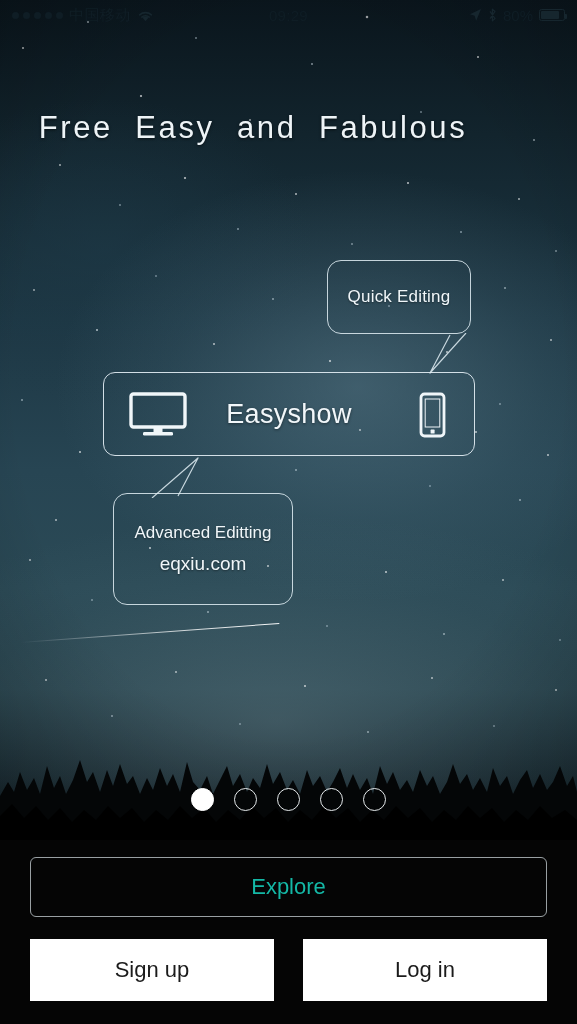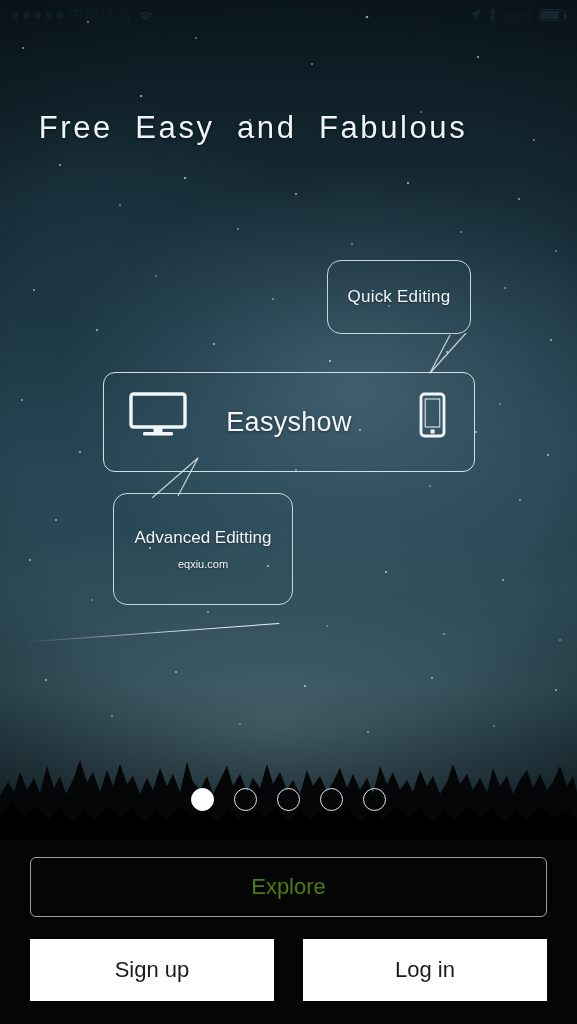--- a/index.html
+++ b/index.html
@@ -166,26 +166,26 @@
   }
   .bubble-top {
     left:327px; top:260px; width:144px; height:74px;
     font-size:17px; font-weight:300; letter-spacing:0.2px;
   }
   .tail-top { position:absolute; left:98px; top:72px; width:44px; height:42px; }
   .bubble-bottom {
     left:113px; top:493px; width:180px; height:112px;
     font-size:17px; font-weight:300; gap:10px;
   }
-  .bubble-bottom .line2 { font-size:11px; }
+  .bubble-bottom .line2 { font-size:19px; }
   .tail-bottom { position:absolute; left:34px; top:-38px; width:54px; height:42px; }
 
   
   .card {
-    position:absolute; left:103px; top:372px; width:372px; height:100px;
+    position:absolute; left:103px; top:372px; width:372px; height:84px;
     border:1px solid rgba(230,240,246,0.9);
     border-radius:12px;
     display:flex; align-items:center; z-index:13;
   }
   .card-monitor { position:absolute; left:25px; top:19px; }
   .card-label {
     position:absolute; left:0; right:0; text-align:center;
     color:#f2f7fa; font-size:27px; font-weight:300; letter-spacing:0.3px;
     text-shadow:0 1px 3px rgba(0,0,0,0.45);
   }
@@ -199,21 +199,21 @@
   }
   .dot { width:23px; height:23px; border-radius:50%; border:1.6px solid rgba(245,250,252,0.92); background:transparent; }
   .dot.active { background:#ffffff; border-color:#ffffff; }
 
   
   .explore-btn {
     position:absolute; left:30px; top:857px; width:517px; height:60px;
     border:1px solid rgba(180,188,192,0.85);
     border-radius:6px;
     background:transparent;
-    color:#4d7c0f; font-size:22px; font-weight:300;
+    color:#14b8a6; font-size:22px; font-weight:300;
     display:flex; align-items:center; justify-content:center;
     z-index:15; font-family:"Liberation Sans", sans-serif;
   }
   .auth-row {
     position:absolute; left:30px; top:939px; width:517px; height:62px;
     display:flex; justify-content:space-between; z-index:15;
   }
   .auth-btn {
     width:244px; height:62px; background:#ffffff; border:none; border-radius:0;
     color:#1b1b1b; font-size:22px; font-weight:400;

